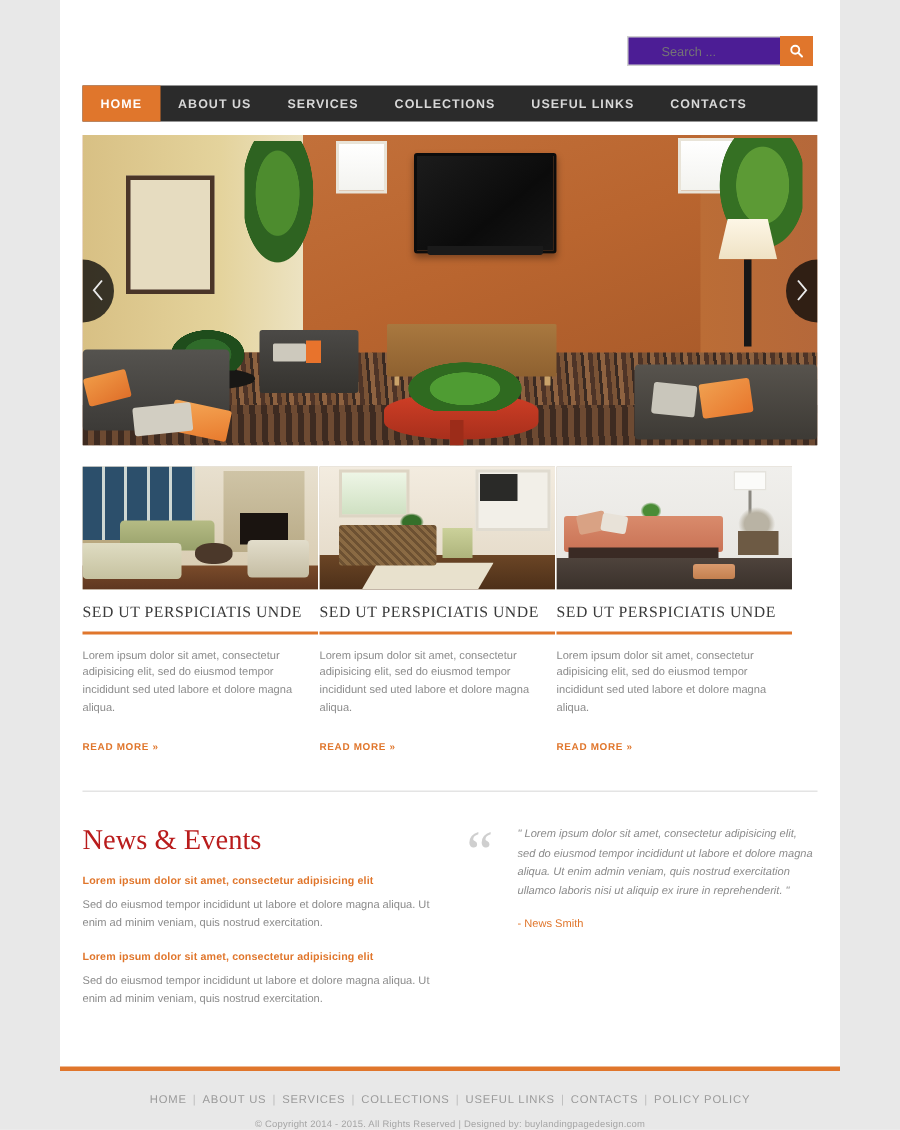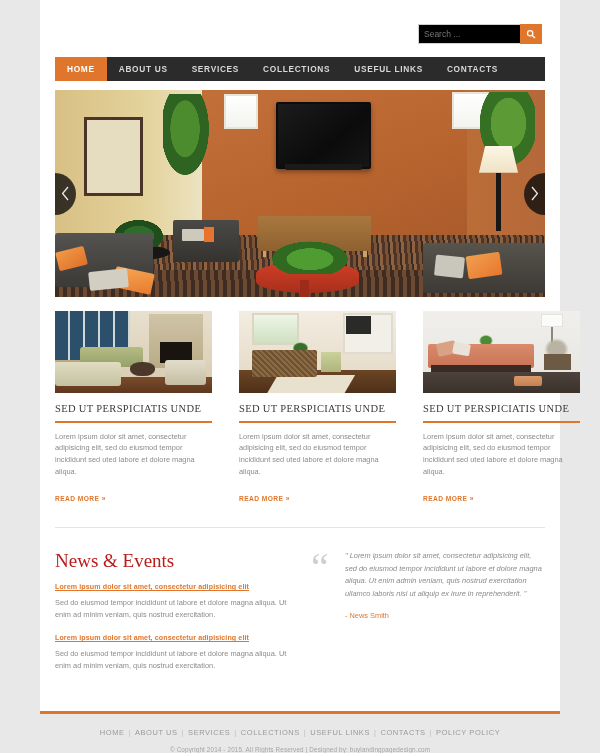--- a/index.html
+++ b/index.html
@@ -62,24 +62,24 @@
     top: 24px;
     display: flex;
     align-items: stretch;
     height: 20px;
   }
   .search-input {
     width: 102px;
     height: 20px;
     border: 1px solid #cfcfcf;
     border-right: none;
-    background: #000000;
+    background: #4c1d95;
     font-size: 8.5px;
     color: #888;
-    padding: 0 5px;
+    padding: 0 22px;
     font-family: "Liberation Sans", sans-serif;
     outline: none;
   }
   .search-btn {
     width: 22px;
     height: 20px;
     background: #e0762c;
     border: none;
     cursor: pointer;
     display: flex;
@@ -293,21 +293,21 @@
   
   .section-projects { padding: 14px 15px 0; }
   .section-title {
     font-family: "Liberation Serif", serif;
     font-size: 20px;
     font-weight: normal;
     color: #2e2e2e;
     margin-bottom: 14px;
     letter-spacing: 0.2px;
   }
-  .cards { display: flex; gap: 27px; }
+  .cards { display: flex; gap: 1px; }
   .card { width: 157px; }
   .card-thumb {
     width: 157px;
     height: 82px;
     overflow: hidden;
     position: relative;
     background: #cfc6b4;
   }
   .card-title {
     font-family: "Liberation Serif", serif;
@@ -421,21 +421,20 @@
     font-weight: normal;
     color: #b91c1c;
     margin-bottom: 11px;
   }
   .news-item { margin-bottom: 13px; }
   .news-headline {
     display: block;
     font-size: 7.1px;
     font-weight: bold;
     color: #e0762c;
-    text-decoration: underline;
     margin-bottom: 6px;
     cursor: pointer;
     letter-spacing: 0.1px;
   }
   .news-body {
     font-size: 7.4px;
     line-height: 1.62;
     color: #8b8b8b;
   }
   .quote-mark {

